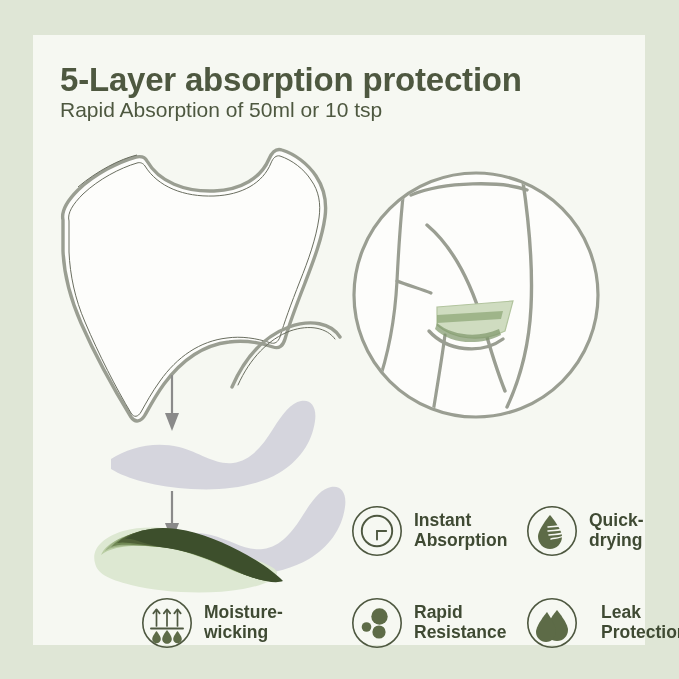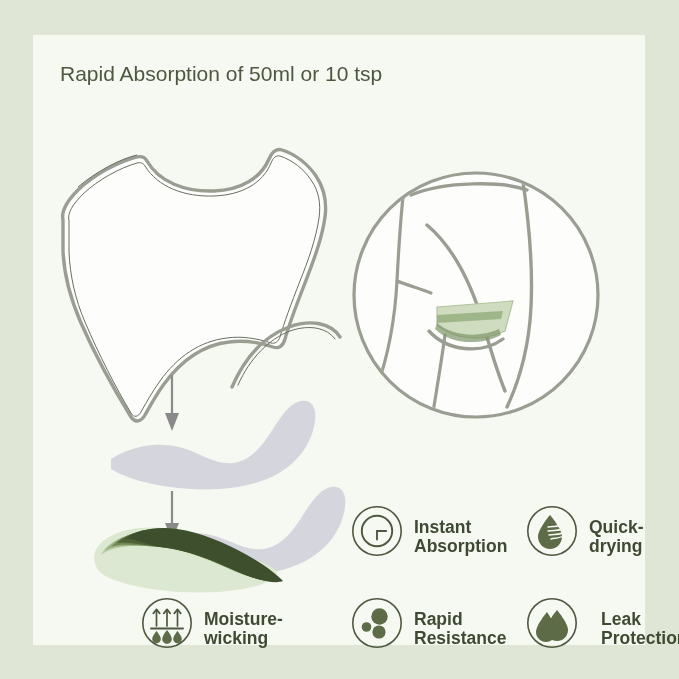--- a/index.html
+++ b/index.html
@@ -49,21 +49,21 @@
     white-space: nowrap;
   }
   .art {
     position: absolute;
     left: 0;
     top: 0;
   }
   .feature {
     position: absolute;
     display: flex;
-    align-items: flex-end;
+    align-items: center;
   }
   .feature-icon {
     width: 52px;
     height: 52px;
     flex: 0 0 52px;
   }
   .feature-label {
     margin-left: 11px;
     font-size: 17.5px;
     font-weight: bold;
@@ -78,20 +78,21 @@
   #feat-leak      { left: 493px; top: 562px; gap: 12px; }
 </style>
 </head>
 <body>
 
 <div id="infographic">
 
   <div id="panel">
 
     <div id="headings">
+      <div id="title">5-Layer absorption protection</div>
       <div id="subtitle">Rapid Absorption of 50ml or 10 tsp</div>
     </div>
 
     <svg class="art" width="612" height="610" viewBox="0 0 612 610">
 
       <g>
         <path d="M30 185
                  C 28 176, 34 166, 45 155
                  C 62 139, 85 127, 103 122
                  C 108 121, 112 122, 114 126

